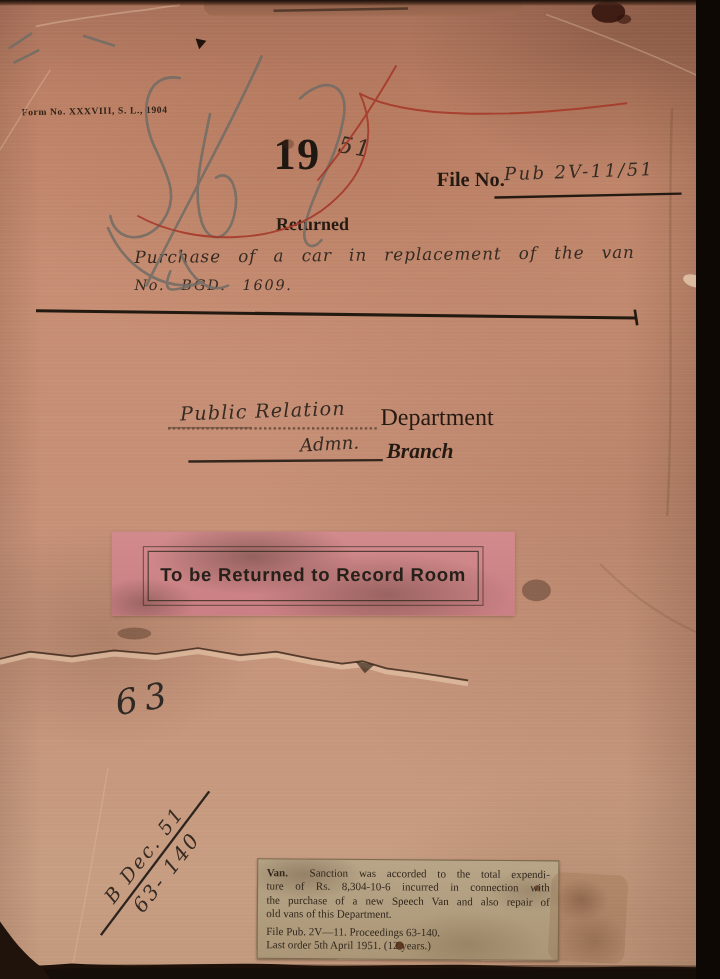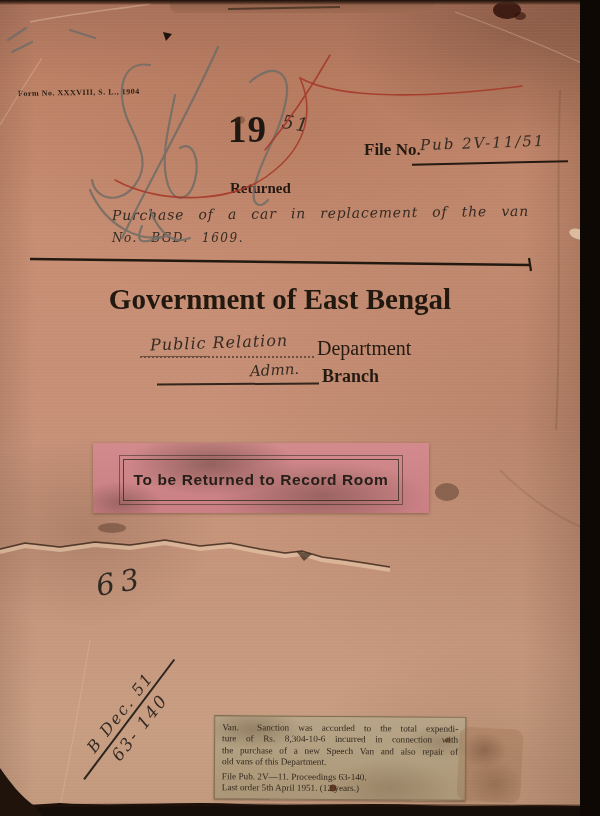--- a/index.html
+++ b/index.html
@@ -38,21 +38,21 @@
 
   .gov-title{left:0;top:283px;width:560px;text-align:center;font-size:29px;font-weight:bold;color:#211810;z-index:2;}
 
   .dept-hand{left:150px;top:333px;font-size:16px;letter-spacing:1px;transform:rotate(-2deg);z-index:2;}
   .dept-line{left:140px;top:356px;width:174px;height:0;border-bottom:2px dotted #6d5040;z-index:2;}
   .dept-line-solid{left:140px;top:356px;width:70px;height:1px;background:rgba(70,50,38,.65);z-index:2;}
   .dept-label{left:317px;top:337px;font-size:20px;font-weight:normal;z-index:2;}
 
   .branch-hand{left:250px;top:361px;font-size:15px;transform:rotate(-3deg);z-index:2;}
   .branch-line{left:157px;top:383px;width:162px;height:2px;background:#33261c;transform:rotate(-.4deg);z-index:2;}
-  .branch-label{left:322px;top:366px;font-size:18px;font-weight:bold;z-index:2;}
+  .branch-label{left:322px;top:366px;font-size:18px;font-weight:bold;z-index:2;font-style:italic;}
 
   .pink-label{left:93px;top:443px;width:336px;height:70px;z-index:2;
     background:
       radial-gradient(120px 45px at 35% 30%, rgba(75,52,40,.45), transparent 70%),
       radial-gradient(150px 50px at 68% 75%, rgba(80,55,42,.40), transparent 70%),
       radial-gradient(60px 30px at 8% 85%, rgba(70,48,36,.35), transparent 70%),
       linear-gradient(180deg,#d28a8c,#c97f83);
     box-shadow:0 1px 3px rgba(50,25,15,.35);text-align:center;}
   .pink-inner{position:absolute;left:30px;top:16px;right:30px;bottom:12px;
     border:1px solid rgba(55,42,34,.8);outline:1px solid rgba(55,42,34,.55);outline-offset:3px;
@@ -70,21 +70,21 @@
     padding:6px 7px 5px 7px;transform:rotate(.4deg);
     border:1px solid rgba(90,70,45,.55);box-shadow:0 1px 2px rgba(40,20,10,.4);
     background:
       radial-gradient(70px 30px at 15% 15%, rgba(60,40,20,.28), transparent 70%),
       radial-gradient(90px 40px at 70% 85%, rgba(85,60,35,.22), transparent 70%),
       radial-gradient(50px 26px at 90% 30%, rgba(70,48,28,.20), transparent 70%),
       linear-gradient(180deg,#b8a588,#ab9777);
     color:#33281e;font-size:9.2px;line-height:11.4px;}
   .slip .j{text-align:justify;text-align-last:justify;}
   .slip .gap{height:3px;}
-  .slip b{font-weight:normal;}
+  .slip b{font-weight:bold;}
 
   .stain-patch{left:458px;top:728px;width:64px;height:74px;border-radius:10px;transform:rotate(3deg);z-index:2;opacity:.75;
     background:
       radial-gradient(30px 24px at 40% 30%, rgba(95,62,38,.55), transparent 75%),
       radial-gradient(36px 30px at 60% 75%, rgba(110,75,45,.45), transparent 75%),
       linear-gradient(180deg, rgba(150,105,70,.35), rgba(130,90,60,.3));}
 
   .top-backing{left:170px;top:0;width:265px;height:13px;z-index:2;
     background:linear-gradient(180deg,#8d5f49,#a06b52);border-radius:0 0 8px 8px;}
   .top-backing .mark{position:absolute;left:58px;top:7px;width:112px;height:2px;background:rgba(55,40,28,.7);transform:rotate(-1deg);}
@@ -122,21 +122,20 @@
   <div class="abs year-hand hand noint">51</div>
 
   <div class="abs fileno-label print noint">File No.</div>
   <div class="abs fileno-value hand noint">Pub 2V-11/51</div>
   <div class="abs fileno-line"></div>
 
   <div class="abs subject-label print noint">Returned</div>
   <div class="abs subject-l1 hand noint">Purchase of a car in replacement of the van</div>
   <div class="abs subject-l2 hand noint">No. BGD. 1609.</div>
 
-  <div class="abs gov-title noint">Government of East Bengal</div>
 
   <div class="abs dept-hand hand noint">Public Relation</div>
   <div class="abs dept-line-solid"></div>
   <div class="abs dept-line"></div>
   <div class="abs dept-label print noint">Department</div>
 
   <div class="abs branch-hand hand noint">Admn.</div>
   <div class="abs branch-line"></div>
   <div class="abs branch-label print noint">Branch</div>
 

